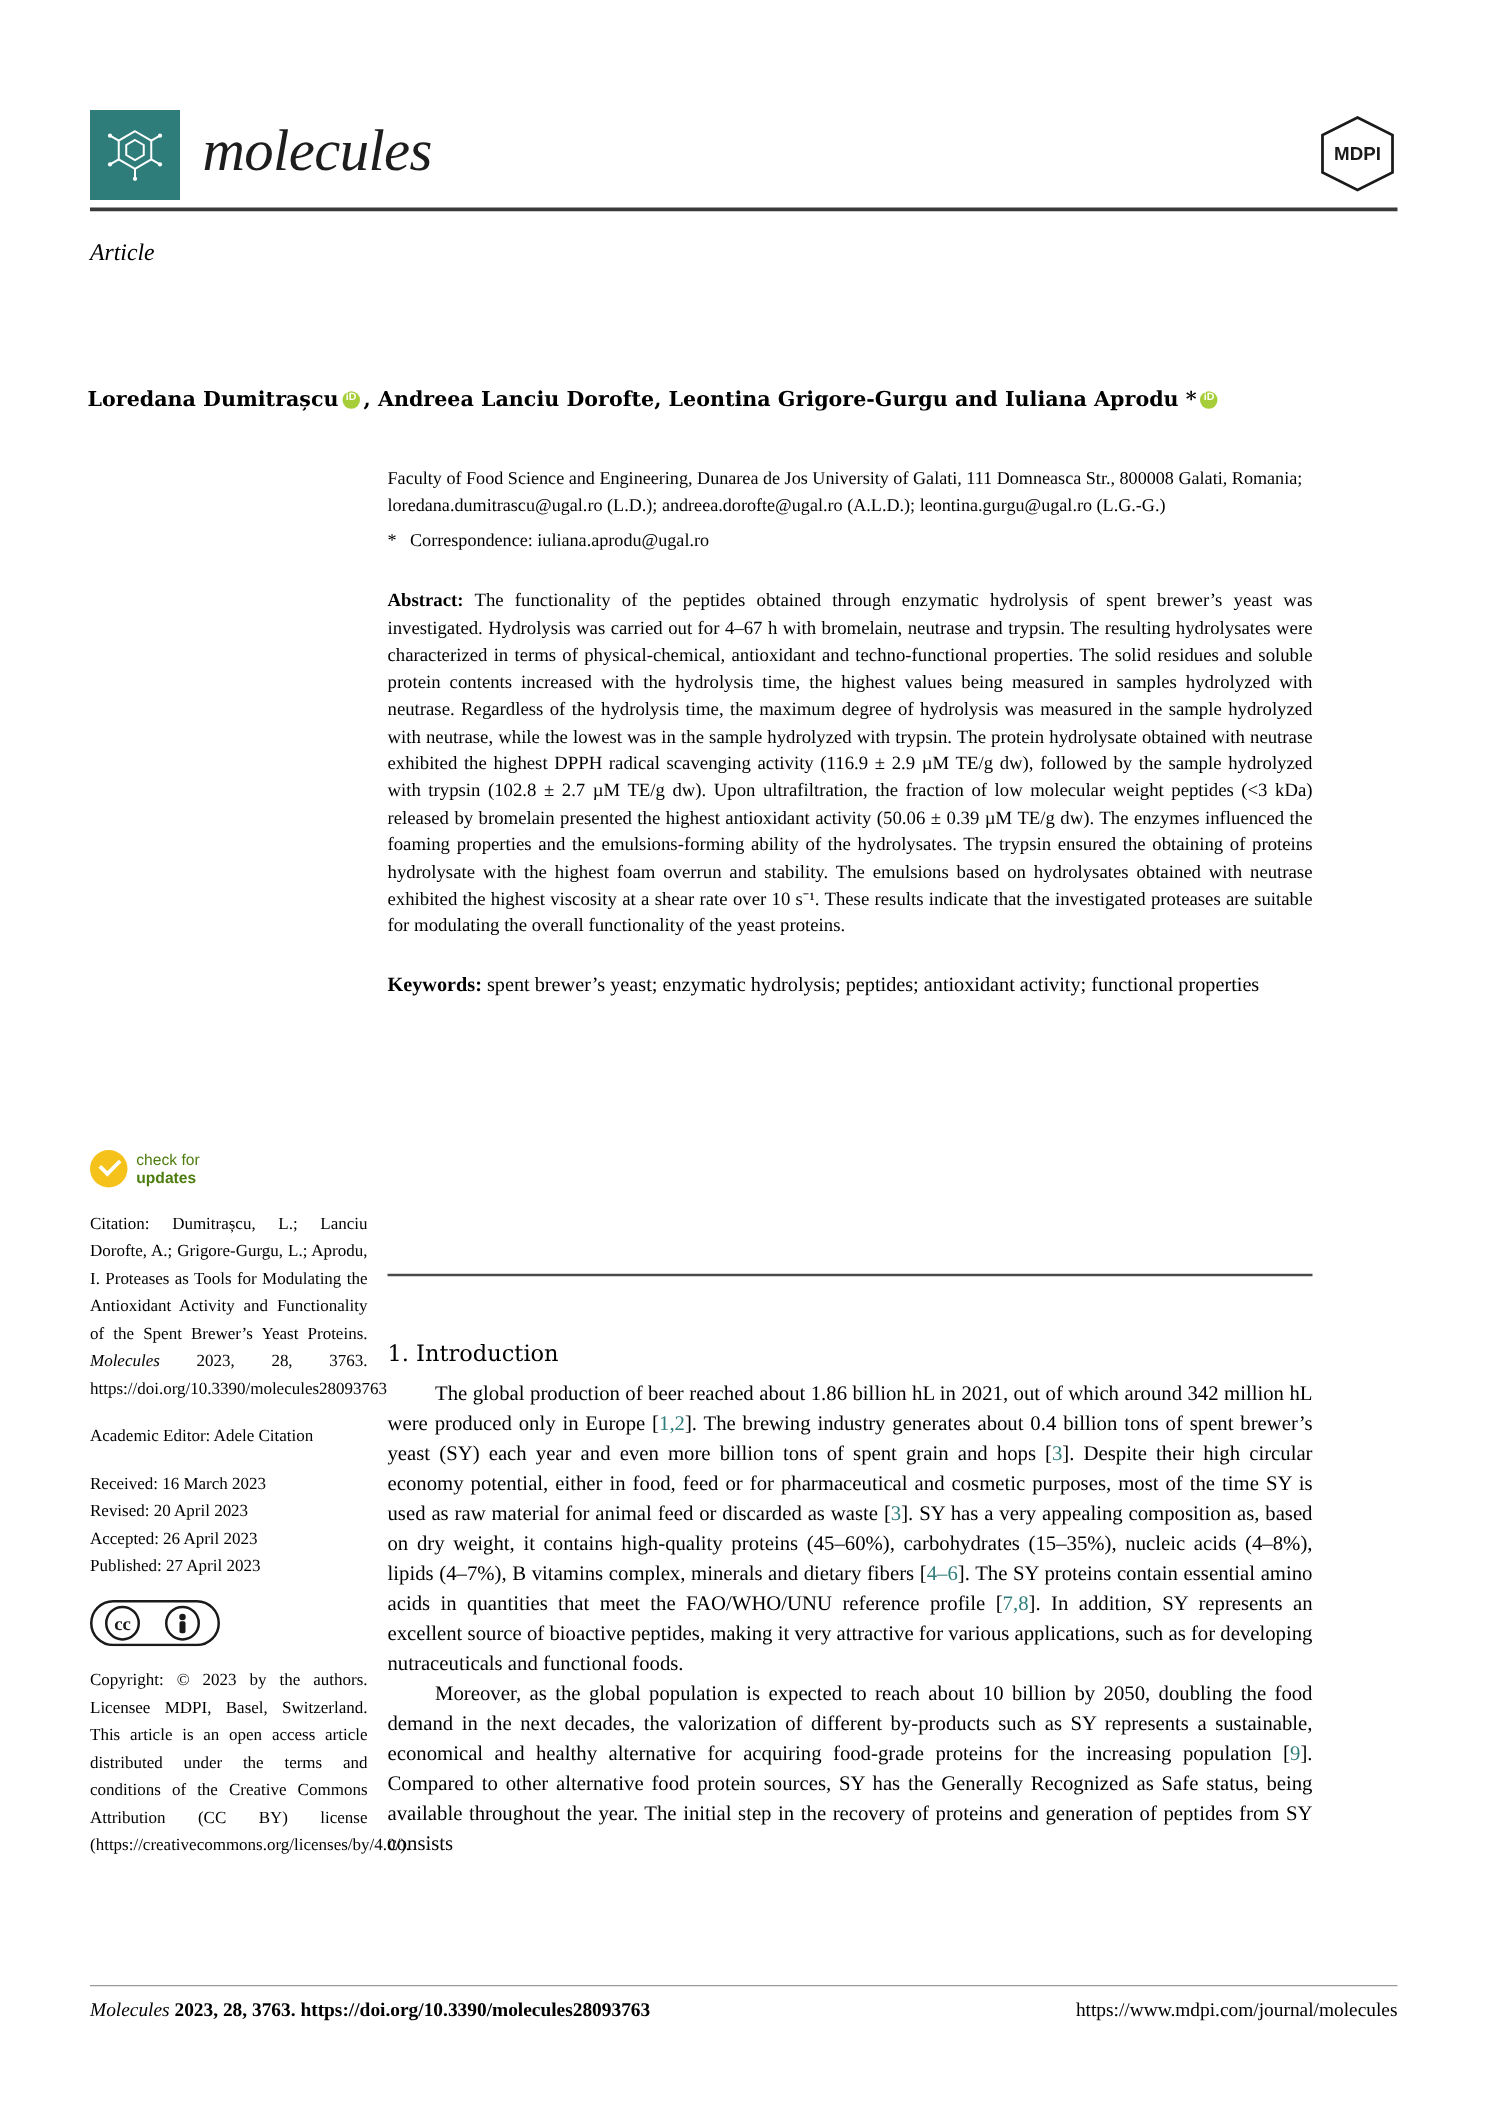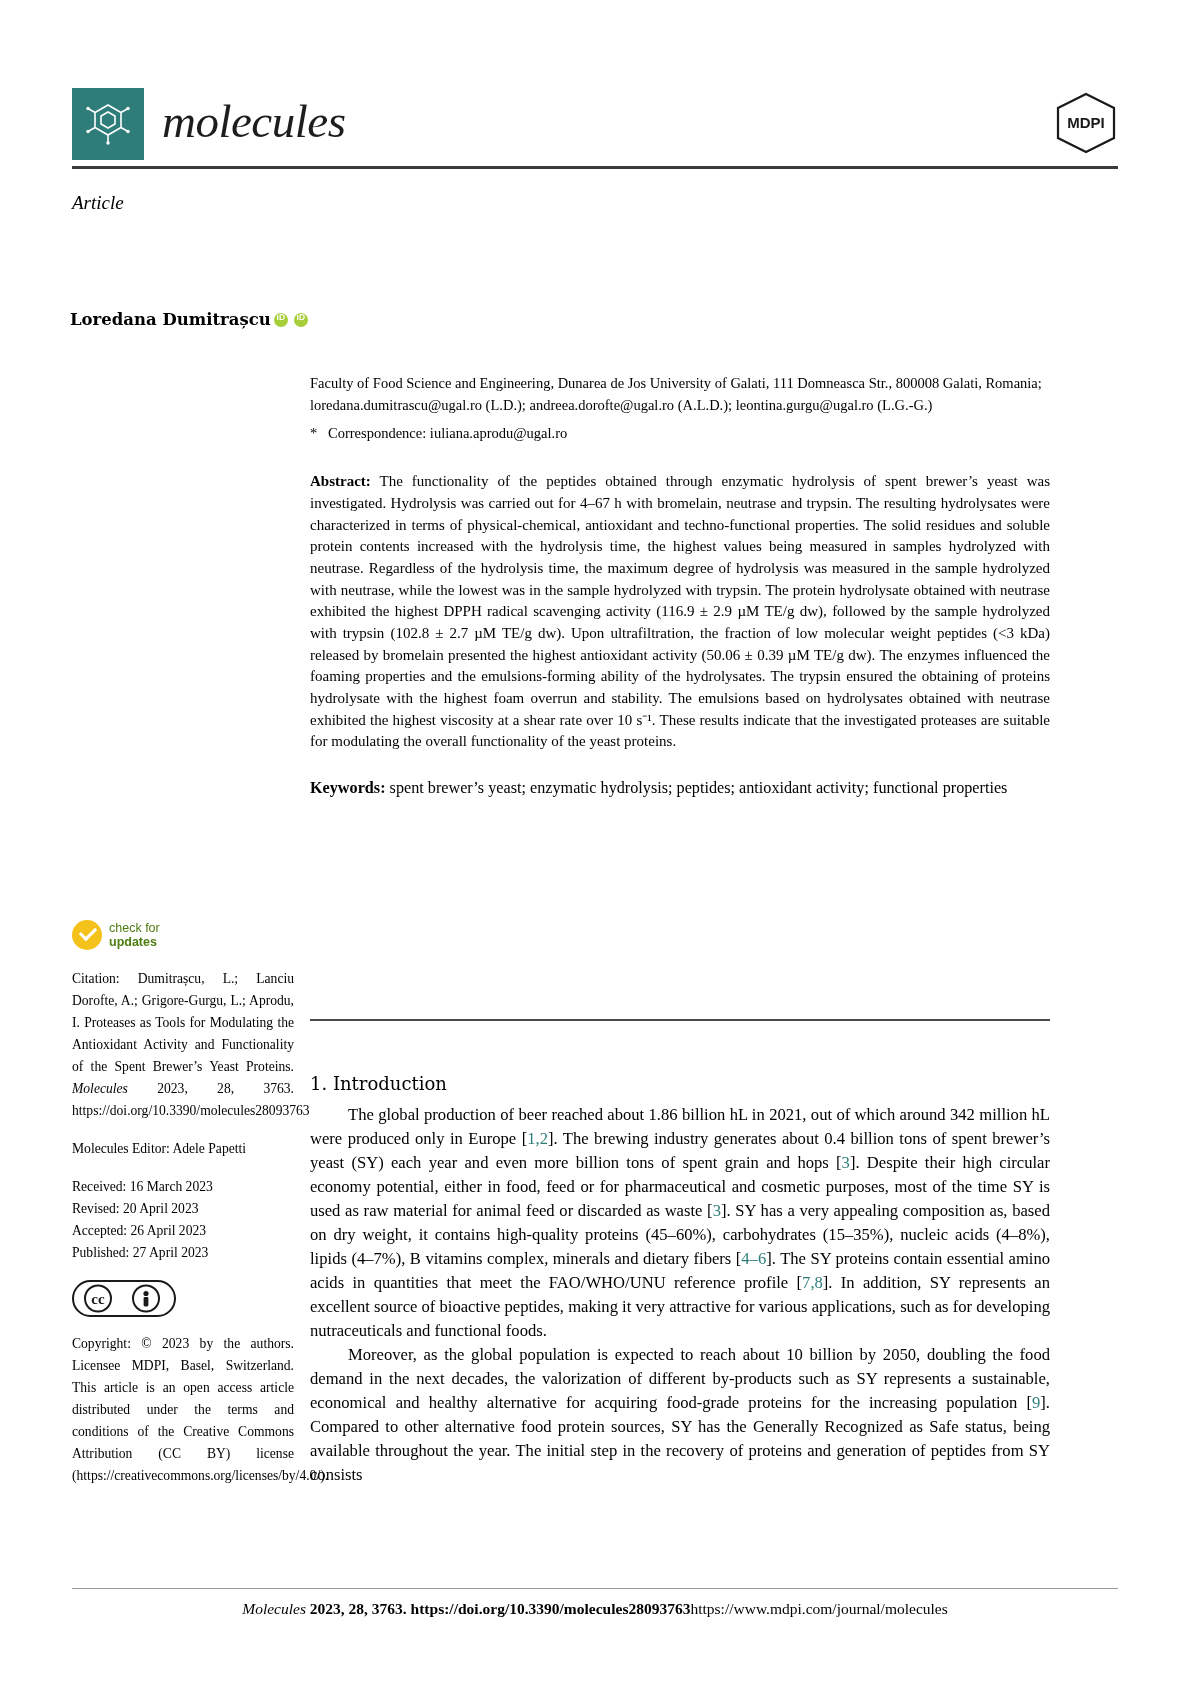--- a/index.html
+++ b/index.html
@@ -259,21 +259,21 @@
     background: #9a9a9a;
   }
   .footer {
     position: absolute;
     left: 72px;
     top: 1600px;
     width: 1046px;
     font-size: 15.5px;
     color: #000;
     display: flex;
-    justify-content: center;
+    justify-content: space-between;
   }
   .footer .left i { font-style: italic; }
   .footer .left b { font-weight: 700; }
 </style>
 </head>
 <body>
 
 <div class="page">
 
   <div class="header">
@@ -306,20 +306,21 @@
       </svg>
     </div>
   </div>
   <div class="header-rule"></div>
 
   <div class="article-kind">Article</div>
 
   <div class="authors">
     <span>Loredana&nbsp;Dumitrașcu</span>
       <span class="orcid"></span>
+      <span>,&nbsp;Andreea&nbsp;Lanciu&nbsp;Dorofte,&nbsp;Leontina&nbsp;Grigore-Gurgu&nbsp;and&nbsp;Iuliana&nbsp;Aprodu&nbsp;*</span>
       <span class="orcid"></span>
   </div>
 
   <div class="rightcol">
     <div class="affil">
       <div>Faculty of Food Science and Engineering, Dunarea de Jos University of Galati, 111 Domneasca Str., 800008 Galati, Romania; loredana.dumitrascu@ugal.ro (L.D.); andreea.dorofte@ugal.ro (A.L.D.); leontina.gurgu@ugal.ro (L.G.-G.)</div>
       <div class="corr">
         <span class="star">*</span>
         <span>Correspondence: iuliana.aprodu@ugal.ro</span>
       </div>
@@ -354,21 +355,21 @@
       </div>
     </div>
 
     <div class="sidebar-block">
       <b>Citation:</b>
       <span>Dumitrașcu, L.; Lanciu Dorofte, A.; Grigore-Gurgu, L.; Aprodu, I. Proteases as Tools for Modulating the Antioxidant Activity and Functionality of the Spent Brewer’s Yeast Proteins.</span>
       <i>Molecules</i>
       <b>2023, 28, 3763. https://doi.org/10.3390/molecules28093763</b>
     </div>
 
-    <div class="sidebar-block">Molecules Editor: Adele Papetti</div>
+    <div class="sidebar-block">Academic Editor: Adele Citation</div>
 
     <div class="sidebar-block">
       <div>Received: 16 March 2023</div>
       <div>Revised: 20 April 2023</div>
       <div>Accepted: 26 April 2023</div>
       <div>Published: 27 April 2023</div>
     </div>
 
     <div class="cc-badges">
       <svg class="cc-svg" width="104" height="37" viewBox="0 0 104 37">

